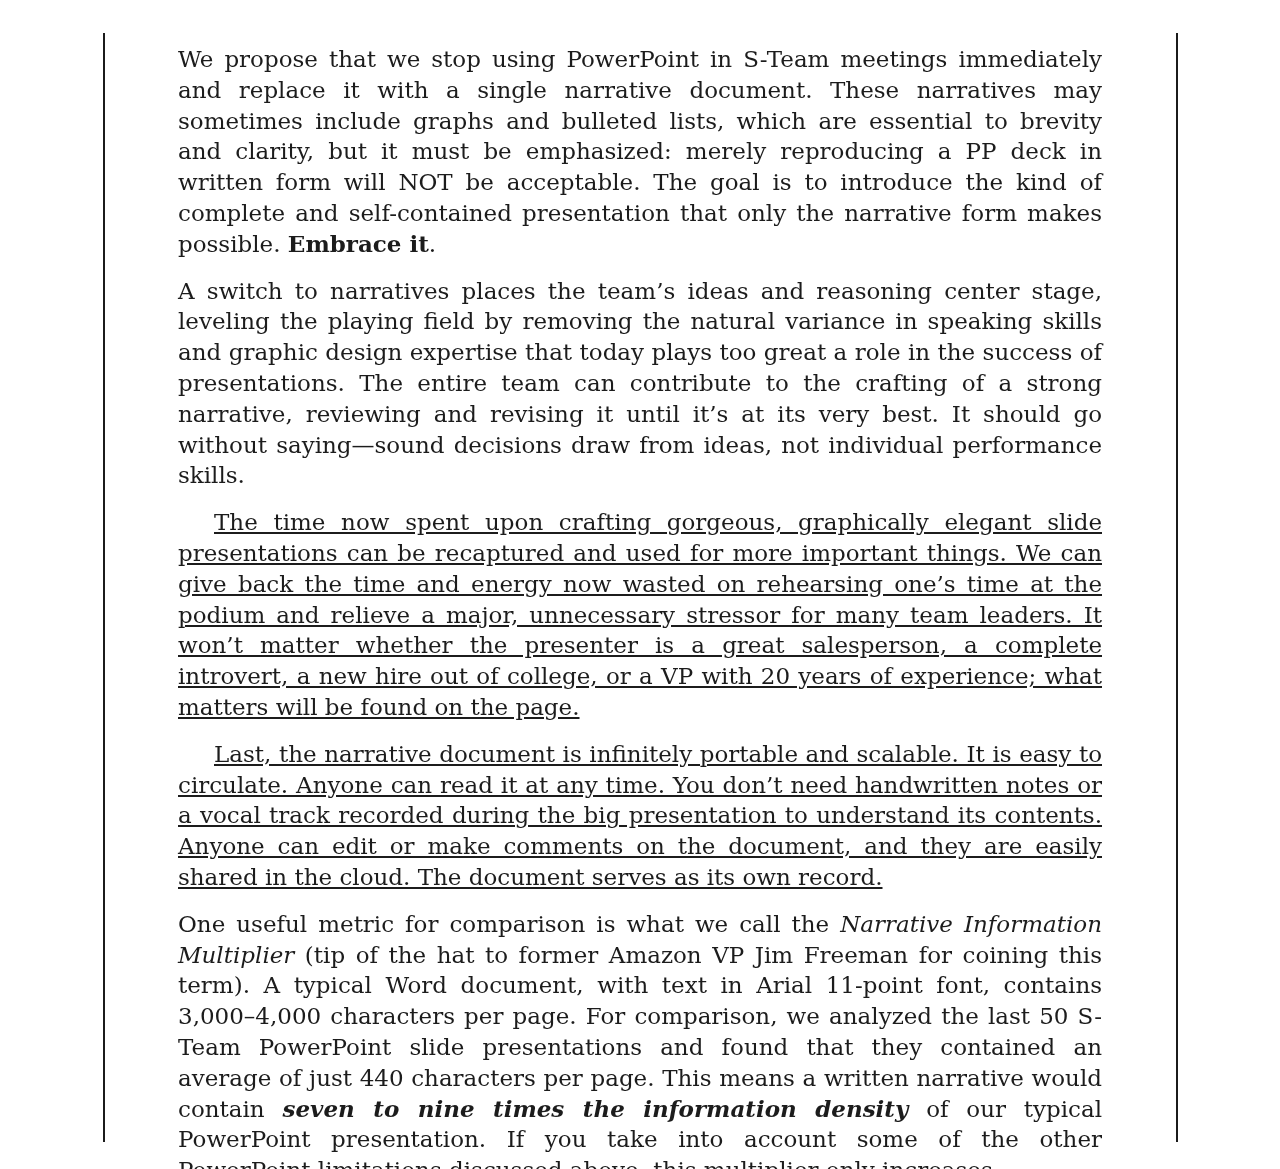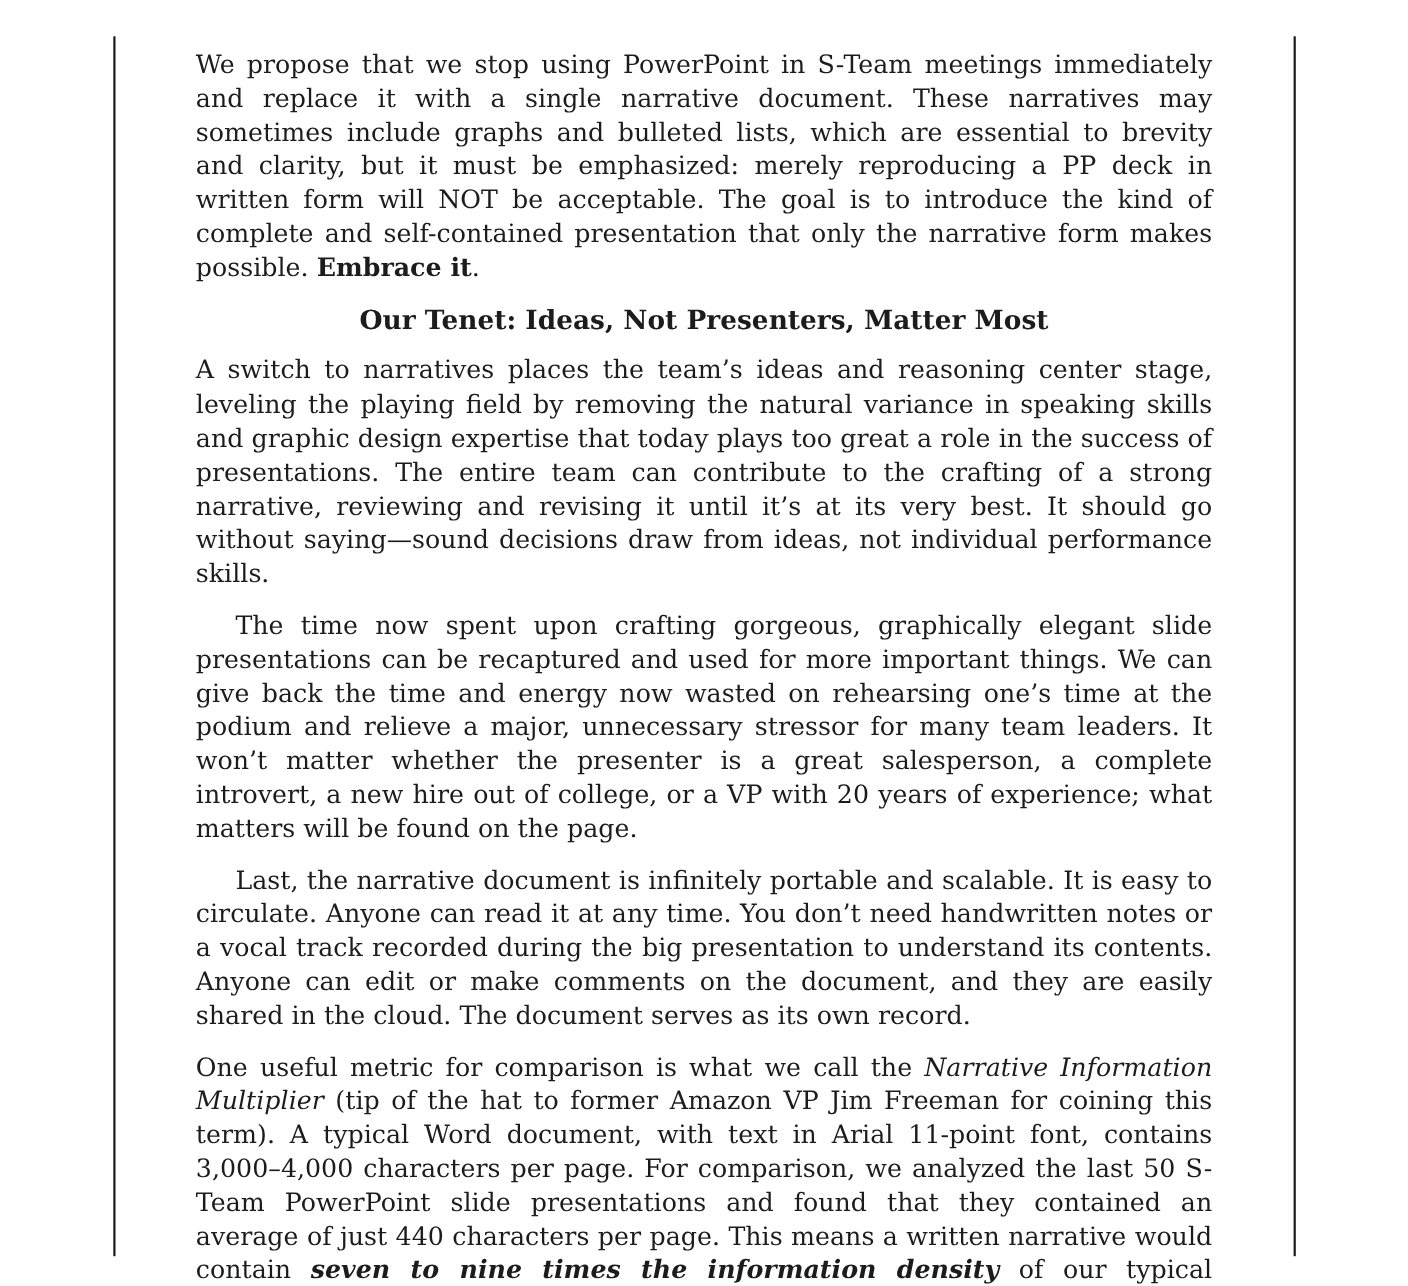--- a/index.html
+++ b/index.html
@@ -32,20 +32,21 @@
     width: 956px;
     font-size: 23px;
     line-height: 30.8px;
     text-align: justify;
   }
   .page-content p {
     margin: 16px;
   }
   .page-content p.indent {
     text-indent: 36px;
+    text-decoration: underline;
   }
   .page-content h2 {
     font-size: 24px;
     line-height: 30.8px;
     font-weight: bold;
     text-align: center;
     margin: 15px 0 3px 0;
   }
   .seg-b  { font-weight: bold; }
   .seg-i  { font-style: italic; }
@@ -53,21 +54,20 @@
 </style>
 </head>
 <body>
 
 <div class="page-rule left"></div>
 <div class="page-rule right"></div>
 
 <div class="page-content">
   <p><span>We propose that we stop using PowerPoint in S-Team meetings immediately and replace it with a single narrative document. These narratives may sometimes include graphs and bulleted lists, which are essential to brevity and clarity, but it must be emphasized: merely reproducing a PP deck in written form will NOT be acceptable. The goal is to introduce the kind of complete and self-contained presentation that only the narrative form makes possible. </span><span class="seg-b">Embrace it</span><span>.</span></p>
 
-  <h2>Our Tenet: Ideas, Not Presenters, Matter Most</h2>
 
   <p><span>A switch to narratives places the team’s ideas and reasoning center stage, leveling the playing field by removing the natural variance in speaking skills and graphic design expertise that today plays too great a role in the success of presentations. The entire team can contribute to the crafting of a strong narrative, reviewing and revising it until it’s at its very best. It should go without saying—sound decisions draw from ideas, not individual performance skills.</span></p>
 
   <p class="indent"><span>The time now spent upon crafting gorgeous, graphically elegant slide presentations can be recaptured and used for more important things. We can give back the time and energy now wasted on rehearsing one’s time at the podium and relieve a major, unnecessary stressor for many team leaders. It won’t matter whether the presenter is a great salesperson, a complete introvert, a new hire out of college, or a VP with 20 years of experience; what matters will be found on the page.</span></p>
 
   <p class="indent"><span>Last, the narrative document is infinitely portable and scalable. It is easy to circulate. Anyone can read it at any time. You don’t need handwritten notes or a vocal track recorded during the big presentation to understand its contents. Anyone can edit or make comments on the document, and they are easily shared in the cloud. The document serves as its own record.</span></p>
 
 
   <p><span>One useful metric for comparison is what we call the </span><span class="seg-i">Narrative Information Multiplier</span><span> (tip of the hat to former Amazon VP Jim Freeman for coining this term). A typical Word document, with text in Arial 11-point font, contains 3,000–4,000 characters per page. For comparison, we analyzed the last 50 S-Team PowerPoint slide presentations and found that they contained an average of just 440 characters per page. This means a written narrative would contain </span><span class="seg-bi">seven to nine times the information density</span><span> of our typical PowerPoint presentation. If you take into account some of the other PowerPoint limitations discussed above, this multiplier only increases.</span></p>
 

